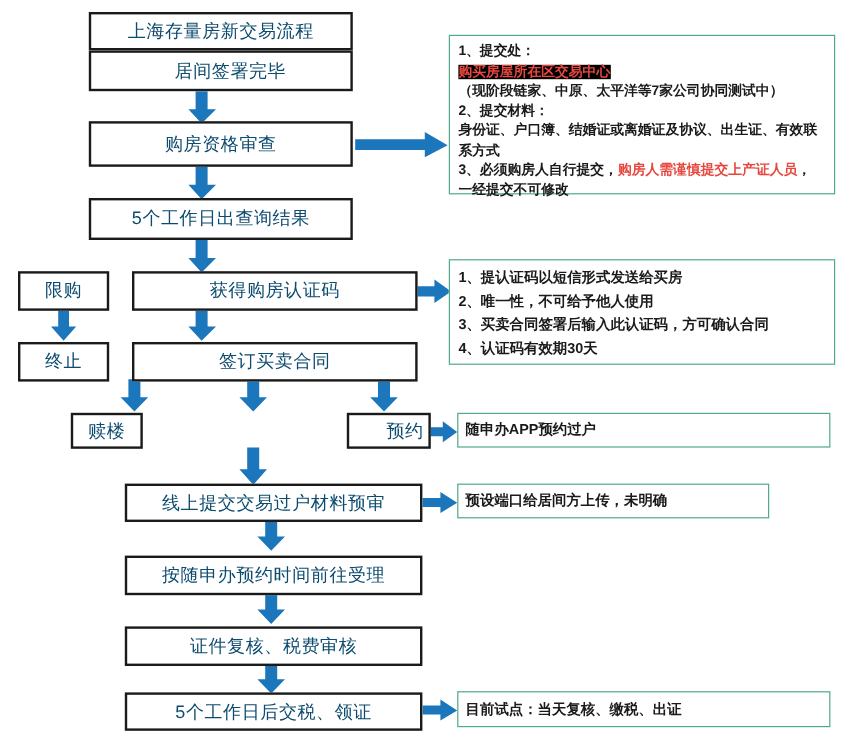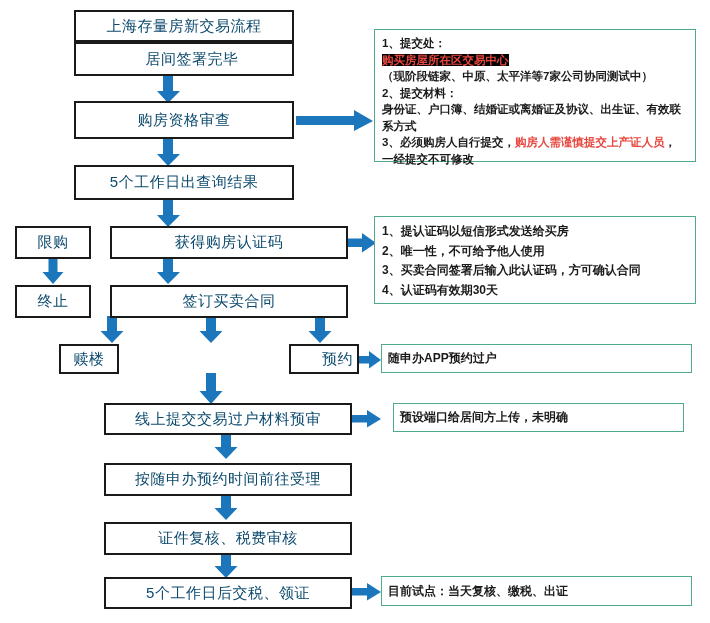--- a/index.html
+++ b/index.html
@@ -219,17 +219,17 @@
 
   <div class="gbox" style="left:374px; top:216px; width:322px; height:88px; font-size:12px; line-height:19.5px;">
     <span class="ln">1、提认证码以短信形式发送给买房</span>
     <span class="ln">2、唯一性，不可给予他人使用</span>
     <span class="ln">3、买卖合同签署后输入此认证码，方可确认合同</span>
     <span class="ln">4、认证码有效期30天</span>
   </div>
 
   <div class="gbox single" style="left:381px; top:344px; width:311px; height:29px;">随申办APP预约过户</div>
 
-  <div class="gbox single" style="left:381px; top:403px; width:291px; height:29px;margin-left:12px;">预设端口给居间方上传，未明确</div>
+  <div class="gbox single" style="left:381px; top:403px; width:260px; height:29px;">预设端口给居间方上传，未明确</div>
 
   <div class="gbox single" style="left:381px; top:576px; width:311px; height:30px;">目前试点：当天复核、缴税、出证</div>
 
 </div>
 
 </body></html>

